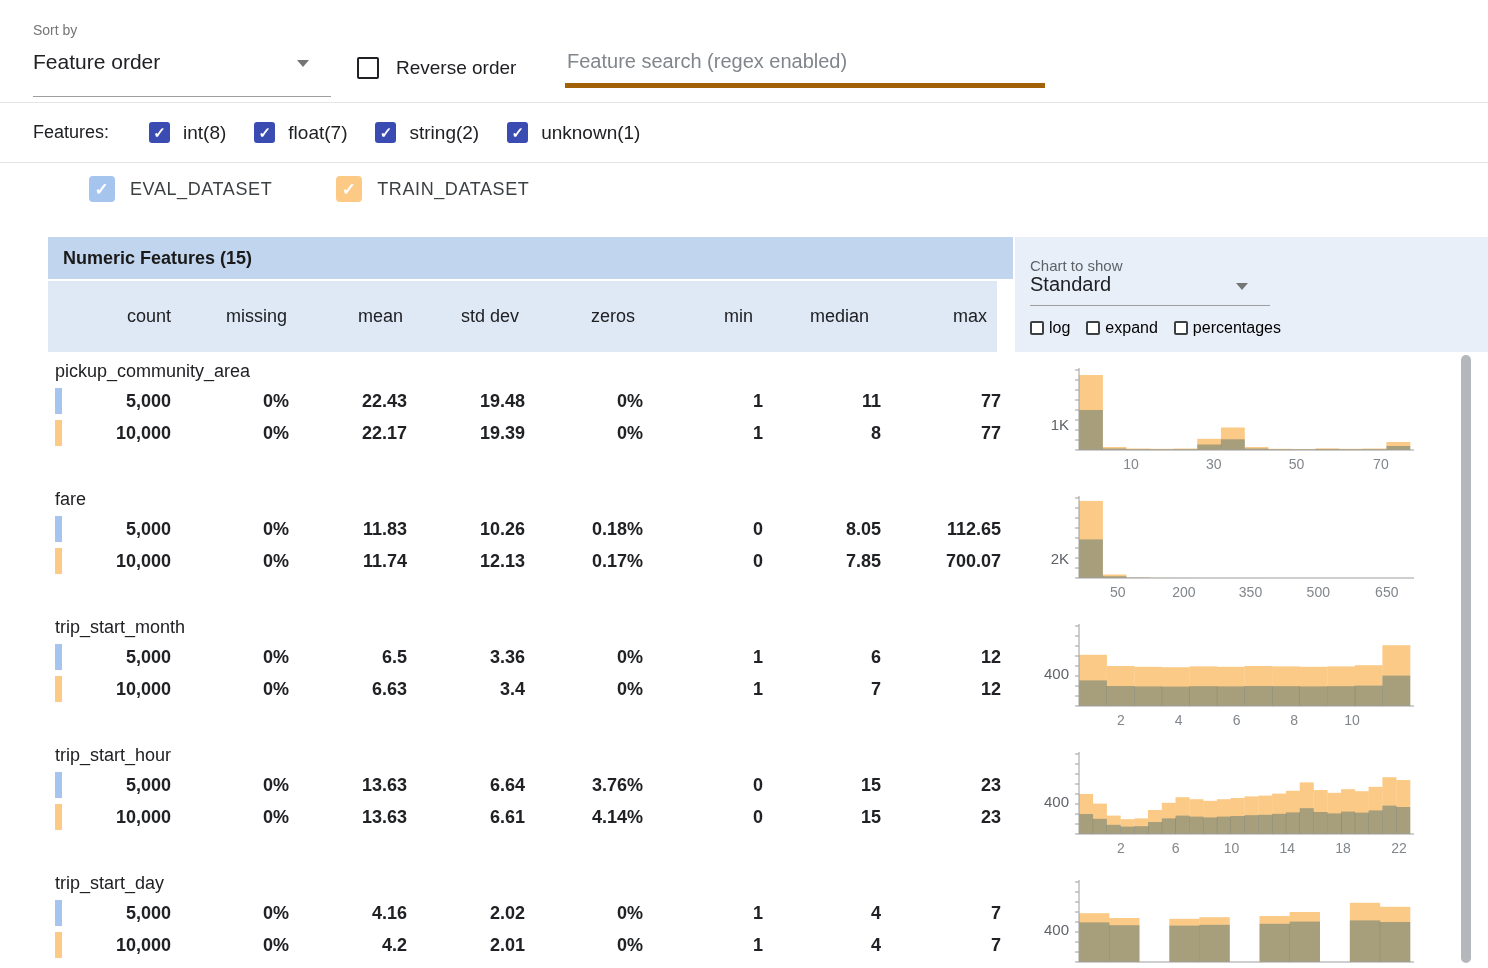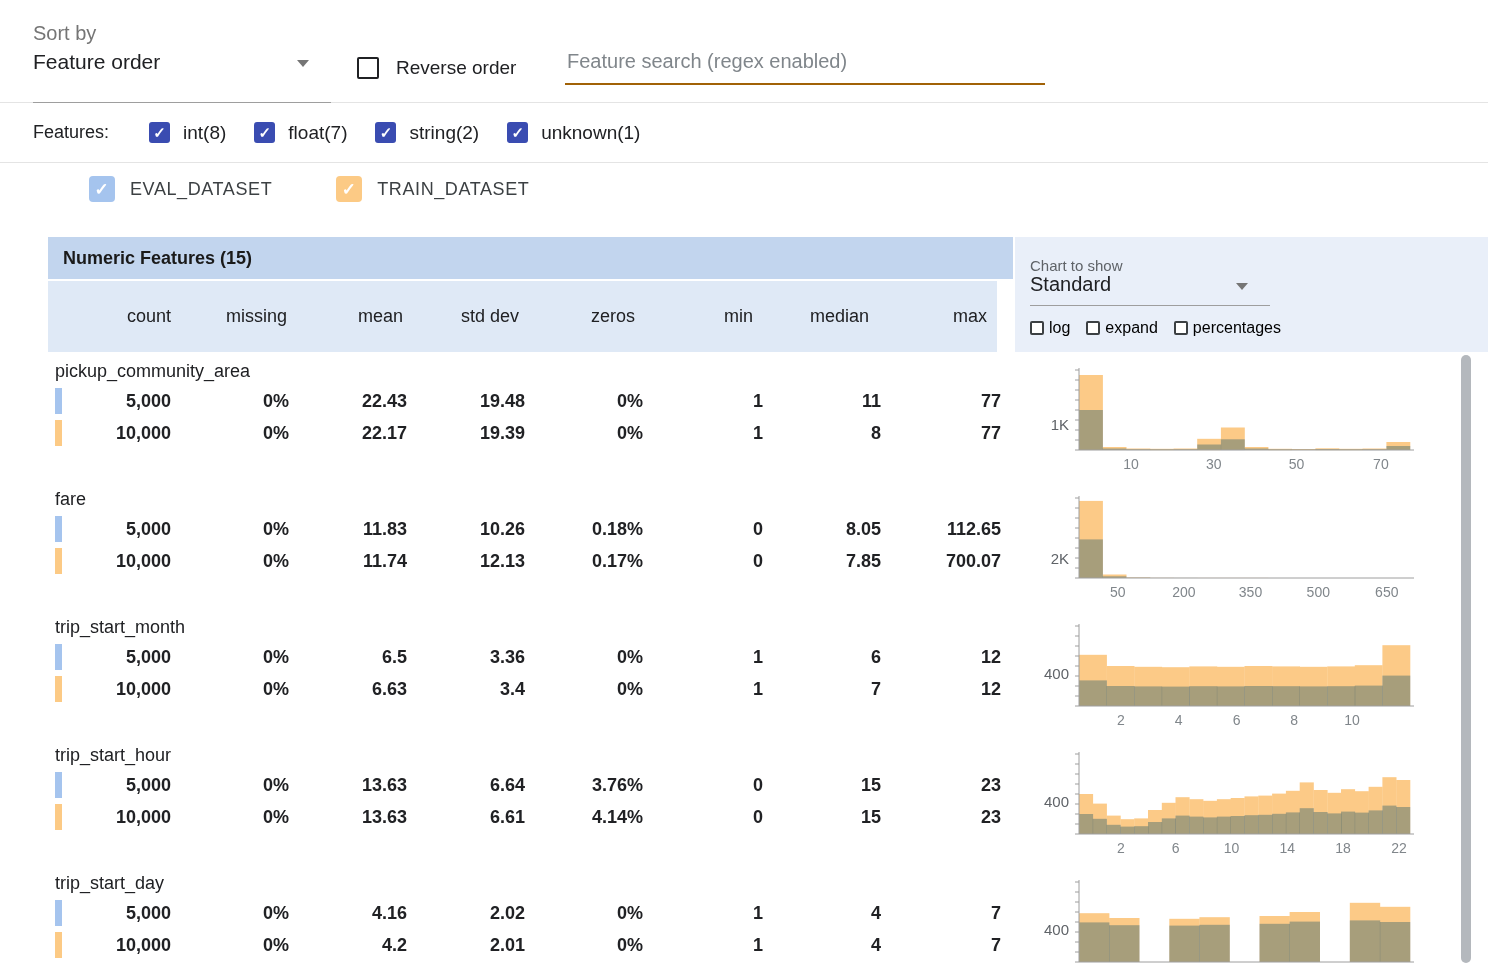--- a/index.html
+++ b/index.html
@@ -4,29 +4,29 @@
 <style>
   * { box-sizing: border-box; }
   html,body { margin:0; padding:0; }
   body {
     width:1488px; height:968px; overflow:hidden; position:relative;
     background:#ffffff; color:#202124;
     font-family:"Liberation Sans", sans-serif;
   }
   
   .toolbar { position:relative; height:103px; border-bottom:1px solid #e4e4e4; background:#fff; }
-  .sortby-label { position:absolute; left:33px; top:22px; font-size:20px; color:#757575; }
+  .sortby-label { position:absolute; left:33px; top:22px; font-size:14px; color:#757575; }
   .sort-select { position:absolute; left:33px; top:50px; width:298px; font-size:21px; color:#202124;
-                 border-bottom:1px solid #9e9e9e; padding-bottom:28px; cursor:pointer; }
+                 border-bottom:1px solid #9e9e9e; padding-bottom:22px; cursor:pointer; }
   .dd-arrow { position:absolute; right:22px; top:10px; width:0; height:0;
               border-left:6px solid transparent; border-right:6px solid transparent; border-top:7px solid #757575; }
   .reverse { position:absolute; left:357px; top:57px; display:flex; align-items:center; gap:17px; font-size:19px; cursor:pointer; }
   .cb-empty { width:22px; height:22px; border:2px solid #202124; border-radius:2px; background:#fff; flex:0 0 auto; }
   .search-wrap { position:absolute; left:565px; top:46px; width:480px; }
-  .search-wrap input { width:100%; border:none; border-bottom:2px solid #a16207; outline:none;
+  .search-wrap input { width:100%; border:none; border-bottom:5px solid #a16207; outline:none;
                        font-size:20px; padding:4px 2px 10px 2px; font-family:"Liberation Sans", sans-serif; color:#202124; background:transparent; }
   .search-wrap input::placeholder { color:#80868b; }
   
   .filter-row { height:60px; border-bottom:1px solid #e4e4e4; display:flex; align-items:center; padding-left:33px; }
   .filter-label { font-size:18px; margin-right:40px; }
   .type-item { display:flex; align-items:center; gap:13px; font-size:19px; margin-right:28px; cursor:pointer; }
   .cb-indigo { width:21px; height:21px; background:#3a4cb1; border-radius:3px; color:#fff;
                display:flex; align-items:center; justify-content:center; font-size:15px; font-weight:bold; }
   
   .legend-row { height:52px; display:flex; align-items:center; padding-left:89px; }

